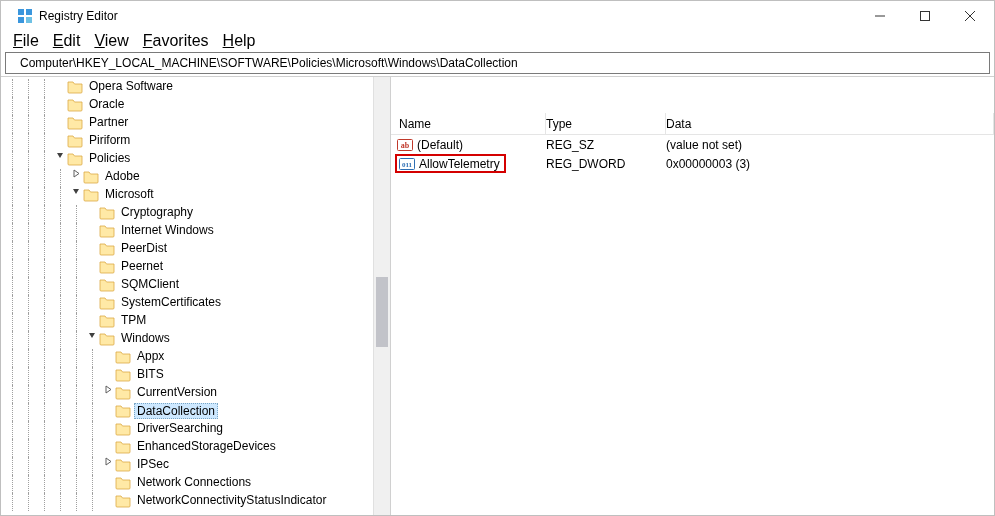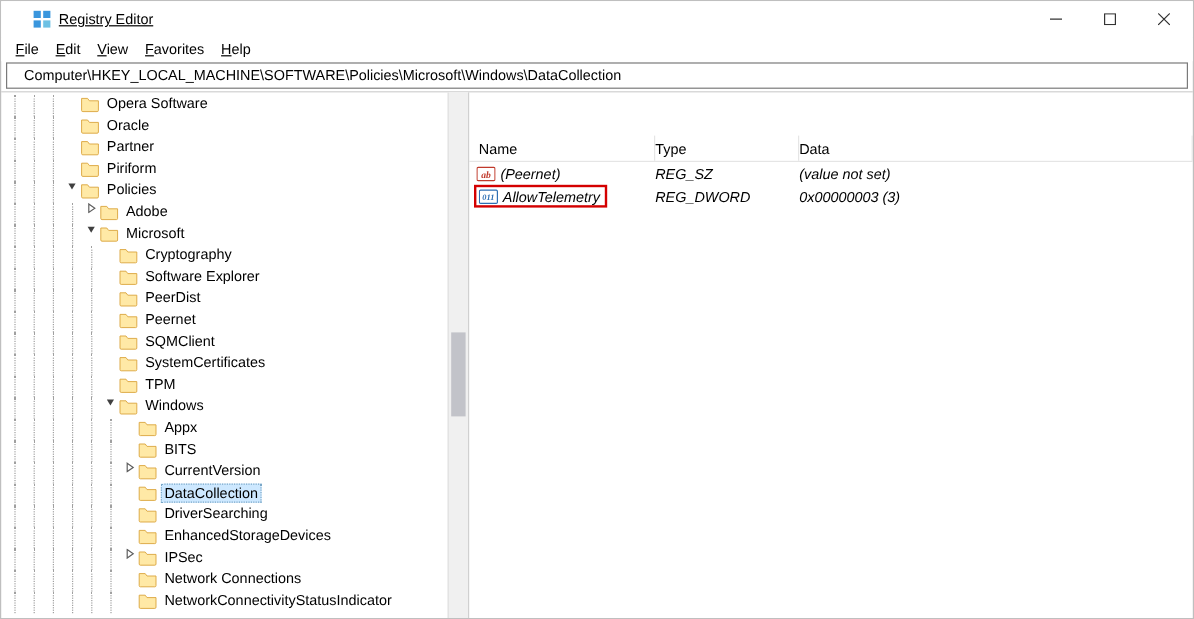--- a/index.html
+++ b/index.html
@@ -9,39 +9,39 @@
     font-size: 12px;
     color: #000;
     background: #fff;
     width: 995px; height: 516px;
     overflow: hidden;
   }
   .window { width: 995px; height: 516px; border: 1px solid #bfbfbf; display: flex; flex-direction: column; }
   
   .titlebar {
     height: 30px; display: flex; align-items: center;
-    padding: 0 2px 0 26px; background: #fff; text-decoration: underline;
+    padding: 0 2px 0 16px; background: #fff;
   }
   .titlebar .appicon {
     width: 16px; height: 16px; margin-right: 6px;
     display: inline-flex; align-items: center; justify-content: center;
   }
   .titlebar .title { flex: 0 0 auto; font-size: 12px; }
   .titlebar .spacer { flex: 1; }
   .winbtn {
     width: 45px; height: 30px; display: inline-flex;
     align-items: center; justify-content: center; color: #555;
   }
   
   .menubar {
     height: 20px; display: flex; align-items: center;
     padding: 0 6px; gap: 2px; background: #fff;
   }
   .menuitem {
-    padding: 2px 6px; font-size: 12px; cursor: default;
+    padding: 2px 6px; font-size: 16px; cursor: default;
   }
   .menuitem .u { text-decoration: underline; }
   
   .addressbar {
     height: 22px; margin: 1px 4px 2px 4px;
     border: 1px solid #7a7a7a; display: flex; align-items: center;
     padding: 0 14px; font-size: 12px; background: #fff;
   }
   
   .content { flex: 1; display: flex; border-top: 1px solid #d0d0d0; min-height: 0;}
@@ -62,21 +62,21 @@
   .list { flex: 1; display: flex; flex-direction: column; }
   .listhead {
     height: 22px; display: flex; align-items: center;
     border-bottom: 1px solid #e5e5e5;
     font-size: 12px; color: #000; margin-top: 36px;
   }
   .col-name { width: 155px; padding-left: 8px; }
   .col-type { width: 120px; }
   .col-data { flex: 1; }
   .listhead .col { border-right: 1px solid #e5e5e5; height: 100%; display: flex; align-items: center; }
-  .listrows { flex: 1; padding-top: 0; font-style: italic; }
+  .listrows { flex: 1; padding-top: 0; }
   .row {
     height: 19px; display: flex; align-items: center; font-size: 12px;
   }
   .row .cell { display: flex; align-items: center; height: 100%; }
   .row .name-cell { width: 155px; padding-left: 6px; gap: 4px; }
   .row .type-cell { width: 120px; }
   .row .data-cell { flex: 1; }
   .row-highlight .namebox {
     border: 2px solid #d40000; padding: 0 4px 0 2px; height: 19px;
     display: inline-flex; align-items: center; gap: 4px;
@@ -271,21 +271,21 @@
             <span class="conn"></span>
             <span class="conn"></span>
             <span class="conn"></span>
             <span class="conn"></span>
             <span class="expander"></span>
             <span class="folder">
               <svg width="16" height="16" viewBox="0 0 16 16">
                 <path d="M1 3 h5 l1.5 2 H15 v8 a1 1 0 0 1 -1 1 H2 a1 1 0 0 1 -1 -1 Z" fill="#ffe9a6" stroke="#dca844" stroke-width="0.8"></path>
               </svg>
             </span>
-            <span class="label">Software Explorer</span>
+            <span class="label">Internet Windows</span>
           </div>
           <div class="node">
             <span class="conn"></span>
             <span class="conn"></span>
             <span class="conn"></span>
             <span class="conn"></span>
             <span class="conn"></span>
             <span class="expander"></span>
             <span class="folder">
               <svg width="16" height="16" viewBox="0 0 16 16">
@@ -525,21 +525,21 @@
       </div>
       <div class="listrows" id="listrows">
           <div class="row">
             <div class="cell name-cell">
               <span class="valicon">
                 <svg width="16" height="16" viewBox="0 0 16 16">
                   <rect x="0.5" y="2.5" width="15" height="11" rx="1" fill="#fff" stroke="#c0392b"></rect>
                   <text x="8" y="11" font-size="8" text-anchor="middle" fill="#c0392b" font-family="Tahoma" font-weight="bold">ab</text>
                 </svg>
               </span>
-              <span>(Peernet)</span>
+              <span>(Default)</span>
             </div>
             <div class="cell type-cell">REG_SZ</div>
             <div class="cell data-cell">(value not set)</div>
           </div>
           <div class="row row-highlight">
             <div class="cell name-cell">
               <span class="namebox">
                 <span class="valicon">
                   <svg width="16" height="16" viewBox="0 0 16 16">
                     <rect x="0.5" y="2.5" width="15" height="11" rx="1" fill="#fff" stroke="#2e6fb4"></rect>

